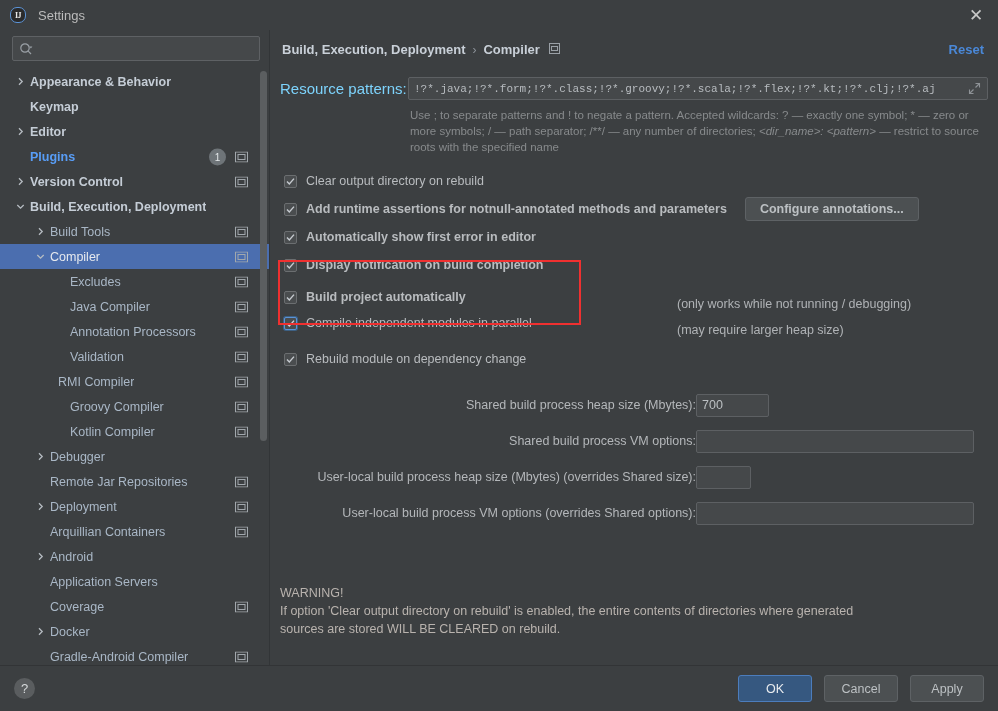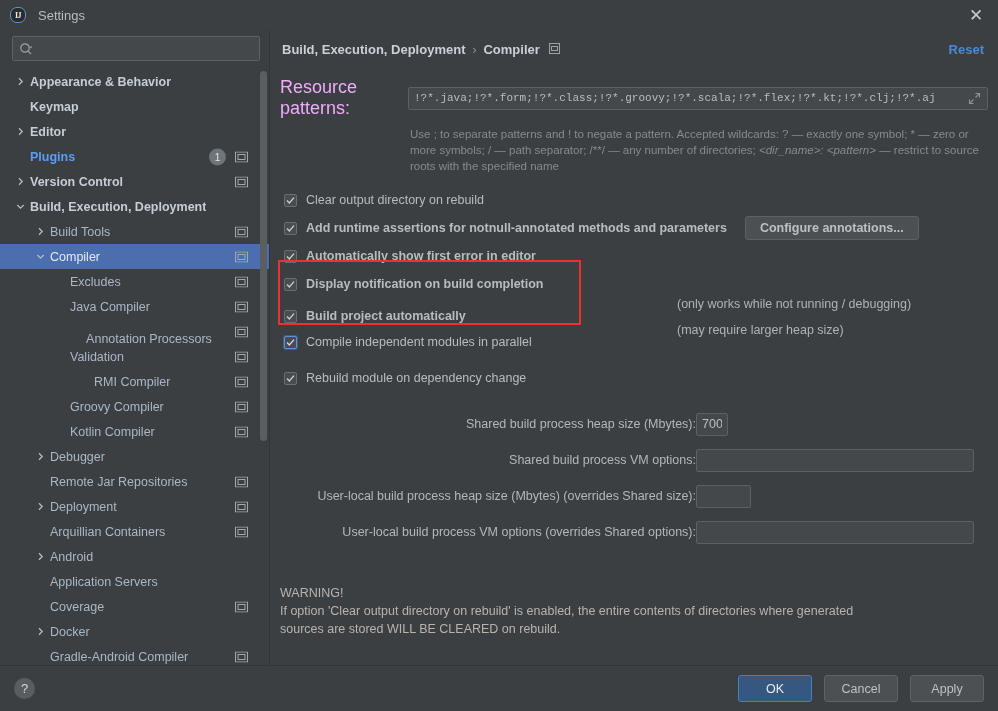--- a/index.html
+++ b/index.html
@@ -138,21 +138,21 @@
   .crumb-sep { color: #8c9299; margin: 0 7px; font-size: 12px; }
   .crumb-icon { margin-left: 9px; }
   .reset-link {
     position: absolute; right: 14px; top: 12px;
     color: #4a88d8; font-size: 13px; font-weight: bold;
   }
   .row-res {
     display: flex; align-items: center;
     margin-top: 20px;
   }
-  .lbl { color: #f0abfc; font-size: 18px; }
+  .lbl { color: #7dd3fc; font-size: 15px; }
   .res-label { width: 128px; flex: 0 0 128px; }
   .res-field {
     flex: 1 1 auto;
     height: 23px;
     background: #45484a;
     border: 1px solid #5d6063;
     border-radius: 2px;
     display: flex; align-items: center;
     padding: 0 5px;
     position: relative;
@@ -381,37 +381,37 @@
               </svg></span>
           </div>
           <div class="tree-row" style="padding-left: 54px;">
             <span class="arrow"></span>
             <span class="tree-label">Java Compiler</span>
             <span class="cfg-icon"><svg width="13" height="11" viewBox="0 0 13 11">
                 <rect x="0.5" y="0.5" width="12" height="10" fill="none" stroke="#a2a8ad" stroke-width="1"></rect>
                 <rect x="3" y="3" width="7" height="5" fill="none" stroke="#a2a8ad" stroke-width="1"></rect>
               </svg></span>
           </div>
-          <div class="tree-row" style="padding-left: 54px; flex-direction: column;">
+          <div class="tree-row" style="padding-left: 54px;">
             <span class="arrow"></span>
             <span class="tree-label">Annotation Processors</span>
             <span class="cfg-icon"><svg width="13" height="11" viewBox="0 0 13 11">
                 <rect x="0.5" y="0.5" width="12" height="10" fill="none" stroke="#a2a8ad" stroke-width="1"></rect>
                 <rect x="3" y="3" width="7" height="5" fill="none" stroke="#a2a8ad" stroke-width="1"></rect>
               </svg></span>
           </div>
           <div class="tree-row" style="padding-left: 54px;">
             <span class="arrow"></span>
             <span class="tree-label">Validation</span>
             <span class="cfg-icon"><svg width="13" height="11" viewBox="0 0 13 11">
                 <rect x="0.5" y="0.5" width="12" height="10" fill="none" stroke="#a2a8ad" stroke-width="1"></rect>
                 <rect x="3" y="3" width="7" height="5" fill="none" stroke="#a2a8ad" stroke-width="1"></rect>
               </svg></span>
           </div>
-          <div class="tree-row" style="padding-left: 78px;">
+          <div class="tree-row" style="padding-left: 42px;">
             <span class="arrow"></span>
             <span class="tree-label">RMI Compiler</span>
             <span class="cfg-icon"><svg width="13" height="11" viewBox="0 0 13 11">
                 <rect x="0.5" y="0.5" width="12" height="10" fill="none" stroke="#a2a8ad" stroke-width="1"></rect>
                 <rect x="3" y="3" width="7" height="5" fill="none" stroke="#a2a8ad" stroke-width="1"></rect>
               </svg></span>
           </div>
           <div class="tree-row" style="padding-left: 54px;">
             <span class="arrow"></span>
             <span class="tree-label">Groovy Compiler</span>
@@ -606,21 +606,21 @@
         </div>
       </div>
 
       <div class="hint-right" style="left:407px; top:267px">(only works while not running / debugging)</div>
       <div class="hint-right" style="left:407px; top:293px">(may require larger heap size)</div>
 
       <div class="highlight-box" style="left:8px; top:230px; width:303px; height:65px;"></div>
 
       <div class="form-row" style="margin-top:22px">
         <span class="form-label" style="width:412px">Shared build process heap size (Mbytes):</span>
-        <input class="inp" style="width: 32px;" type="text" value="700">
+        <input class="inp" style="width: 73px;" type="text" value="700">
       </div>
 
       <div class="form-row" style="margin-top:12px">
         <span class="form-label" style="width:412px">Shared build process VM options:</span>
         <input class="inp" style="width: 278px;" type="text" value="">
       </div>
 
       <div class="form-row" style="margin-top:12px">
         <span class="form-label" style="width:412px">User-local build process heap size (Mbytes) (overrides Shared size):</span>
         <input class="inp" style="width: 55px;" type="text" value="">

